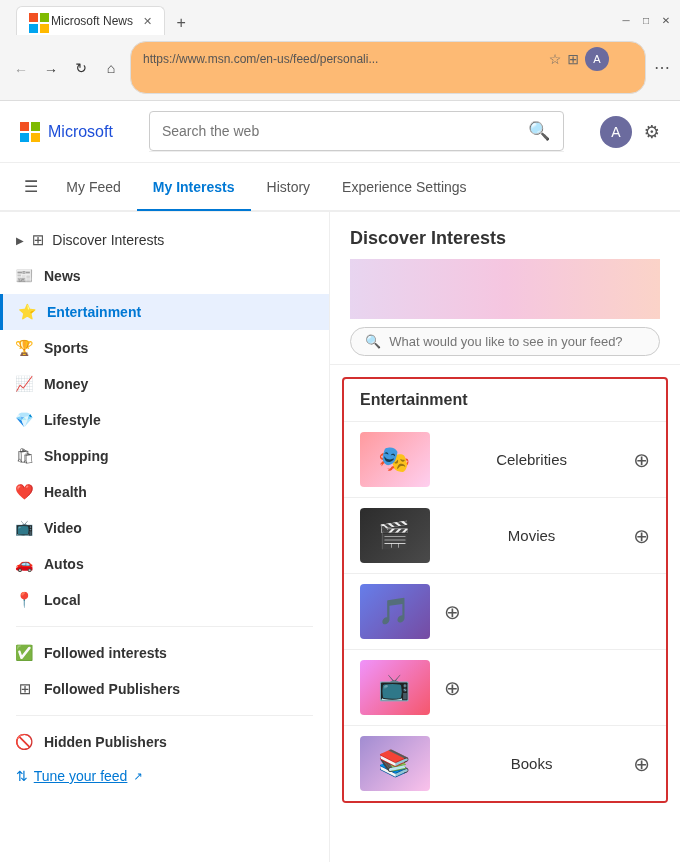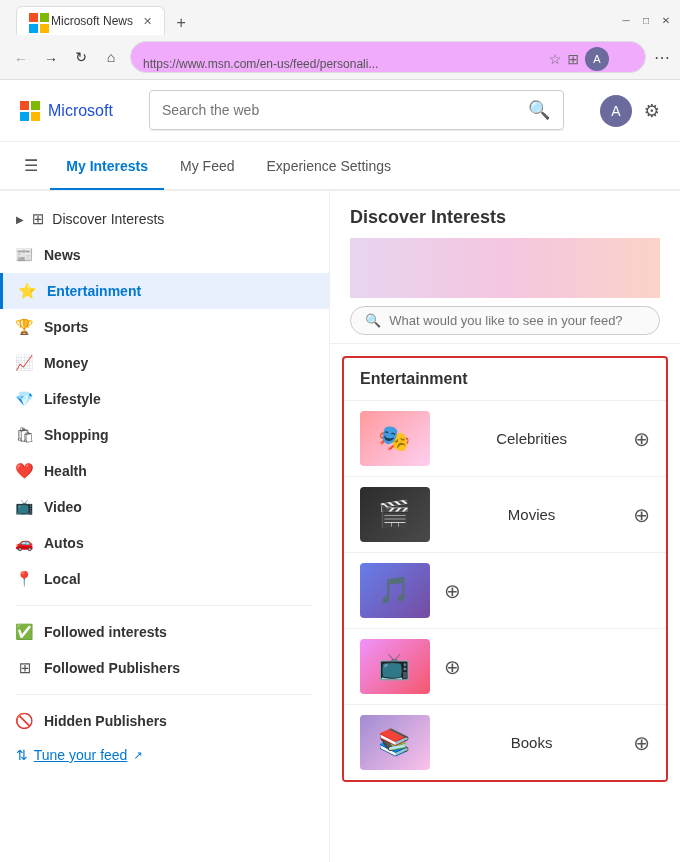--- a/index.html
+++ b/index.html
@@ -12,21 +12,21 @@
     .win-btn { width: 12px; height: 12px; cursor: pointer; display: flex; align-items: center; justify-content: center; font-size: 10px; color: #555; }
     .tab-bar { display: flex; align-items: flex-end; padding: 0 8px; }
     .tab { display: flex; align-items: center; gap: 6px; background: #fff; border: 1px solid #ddd; border-bottom: none; padding: 6px 12px; border-radius: 6px 6px 0 0; font-size: 13px; max-width: 200px; }
     .tab-favicon { width: 16px; height: 16px; }
     .tab-title { font-size: 12px; color: #333; white-space: nowrap; overflow: hidden; text-overflow: ellipsis; }
     .tab-close { color: #666; font-size: 11px; margin-left: 4px; cursor: pointer; }
     .new-tab-btn { width: 24px; height: 24px; display: flex; align-items: center; justify-content: center; font-size: 16px; color: #555; cursor: pointer; margin-left: 4px; }
     .address-bar { display: flex; align-items: center; padding: 6px 10px; gap: 8px; background: #f5f5f5; }
     .nav-btn { color: #999; font-size: 14px; width: 22px; text-align: center; cursor: pointer; }
     .nav-btn.active { color: #333; }
-    .address-input { flex: 1; background: #f0abfc; border: 1px solid #ddd; border-radius: 16px; padding: 5px 36px 1px 12px; font-size: 12px; color: #333; display: flex; align-items: flex-end; position: relative; }
+    .address-input { flex: 1; background: #fdba74; border: 1px solid #ddd; border-radius: 16px; padding: 5px 36px 22px 12px; font-size: 12px; color: #333; display: flex; align-items: center; position: relative; }
     .address-text { flex: 1; font-size: 12px; color: #555; }
     .address-icons { display: flex; gap: 6px; align-items: center; }
     .addr-icon { font-size: 14px; color: #666; cursor: pointer; }
     .browser-menu { font-size: 16px; color: #555; cursor: pointer; }
     .profile-avatar { width: 24px; height: 24px; border-radius: 50%; background: #6b6b9e; display: flex; align-items: center; justify-content: center; color: #fff; font-size: 11px; }
 
     
     .page { background: #fff; }
 
     
@@ -174,22 +174,23 @@
     <div class="header-right">
       <div class="header-avatar">
         <span>A</span>
       </div>
       <span class="gear-icon">⚙</span>
     </div>
   </div>
 
   <div class="nav-tabs">
     <span class="hamburger">☰</span>
+    <div class="nav-tab">My Feed</div>
     <div class="nav-tab active">My Interests</div>
-    <div class="nav-tab">My Feed</div>
+    <div class="nav-tab">History</div>
     <div class="nav-tab">Experience Settings</div>
   </div>
 
   <div class="main-content">
 
     <div class="sidebar">
 
       <div class="sidebar-discover">
         <span class="arrow">▶</span>
         <span class="item-icon">⊞</span>

